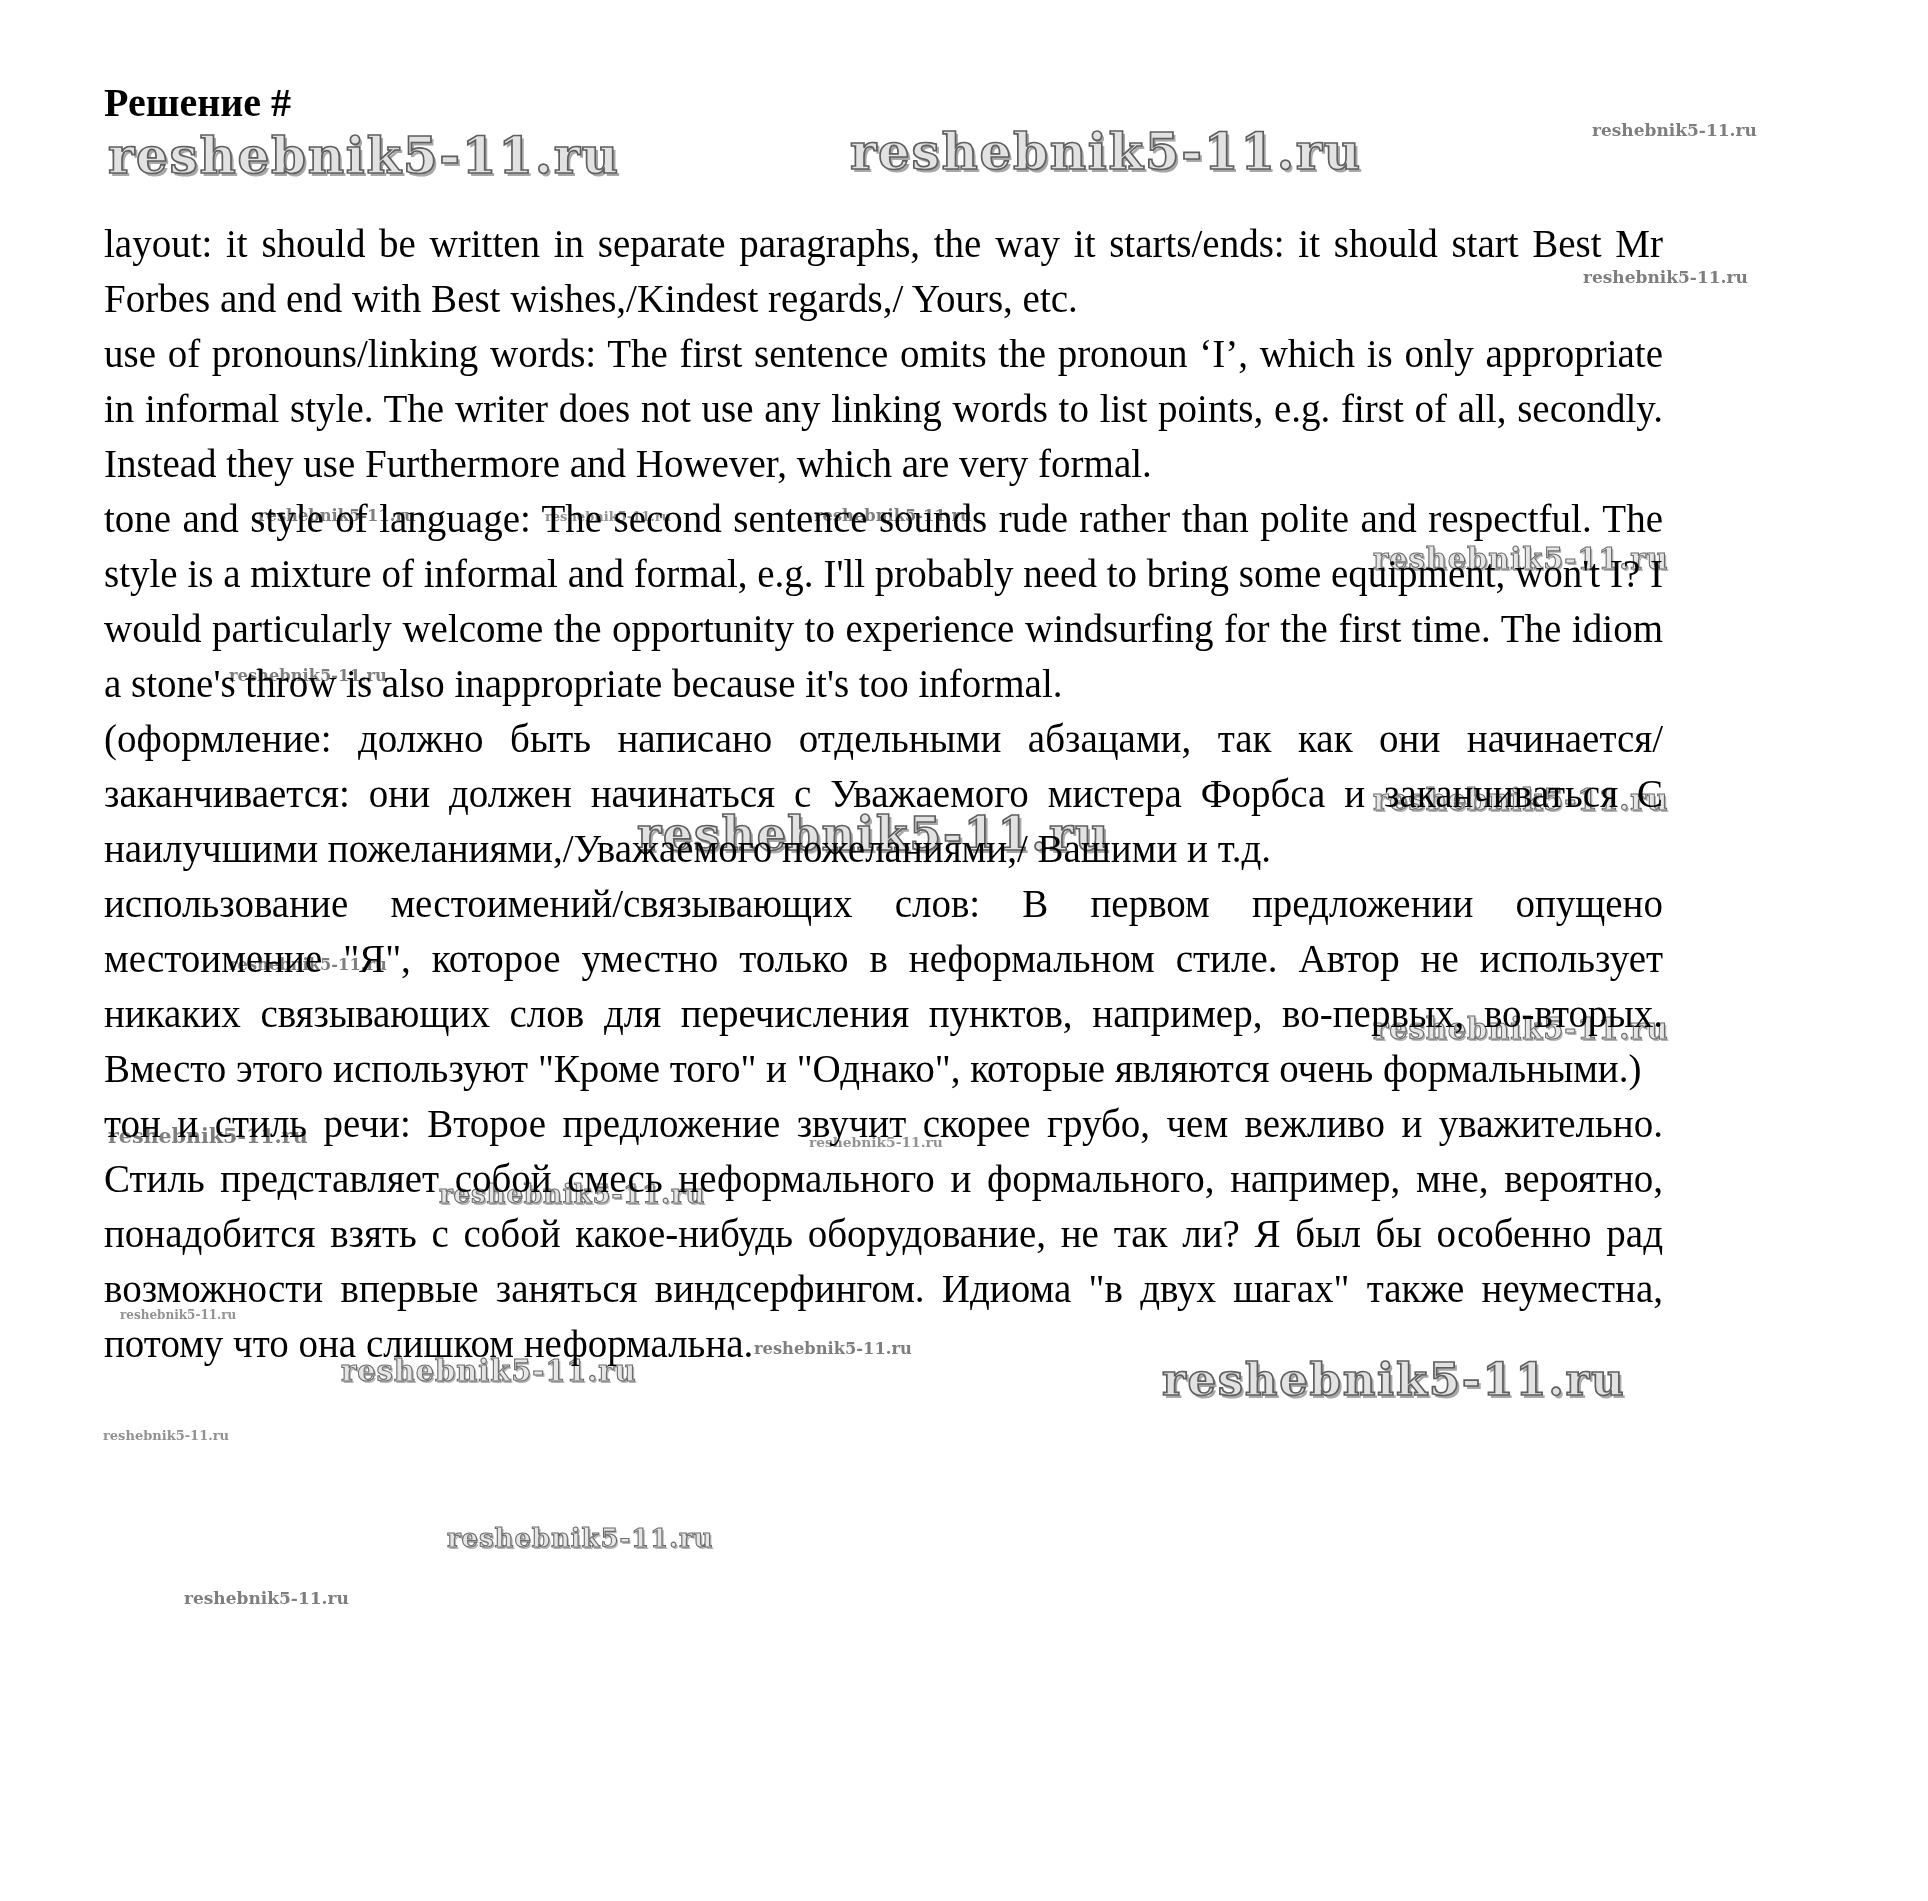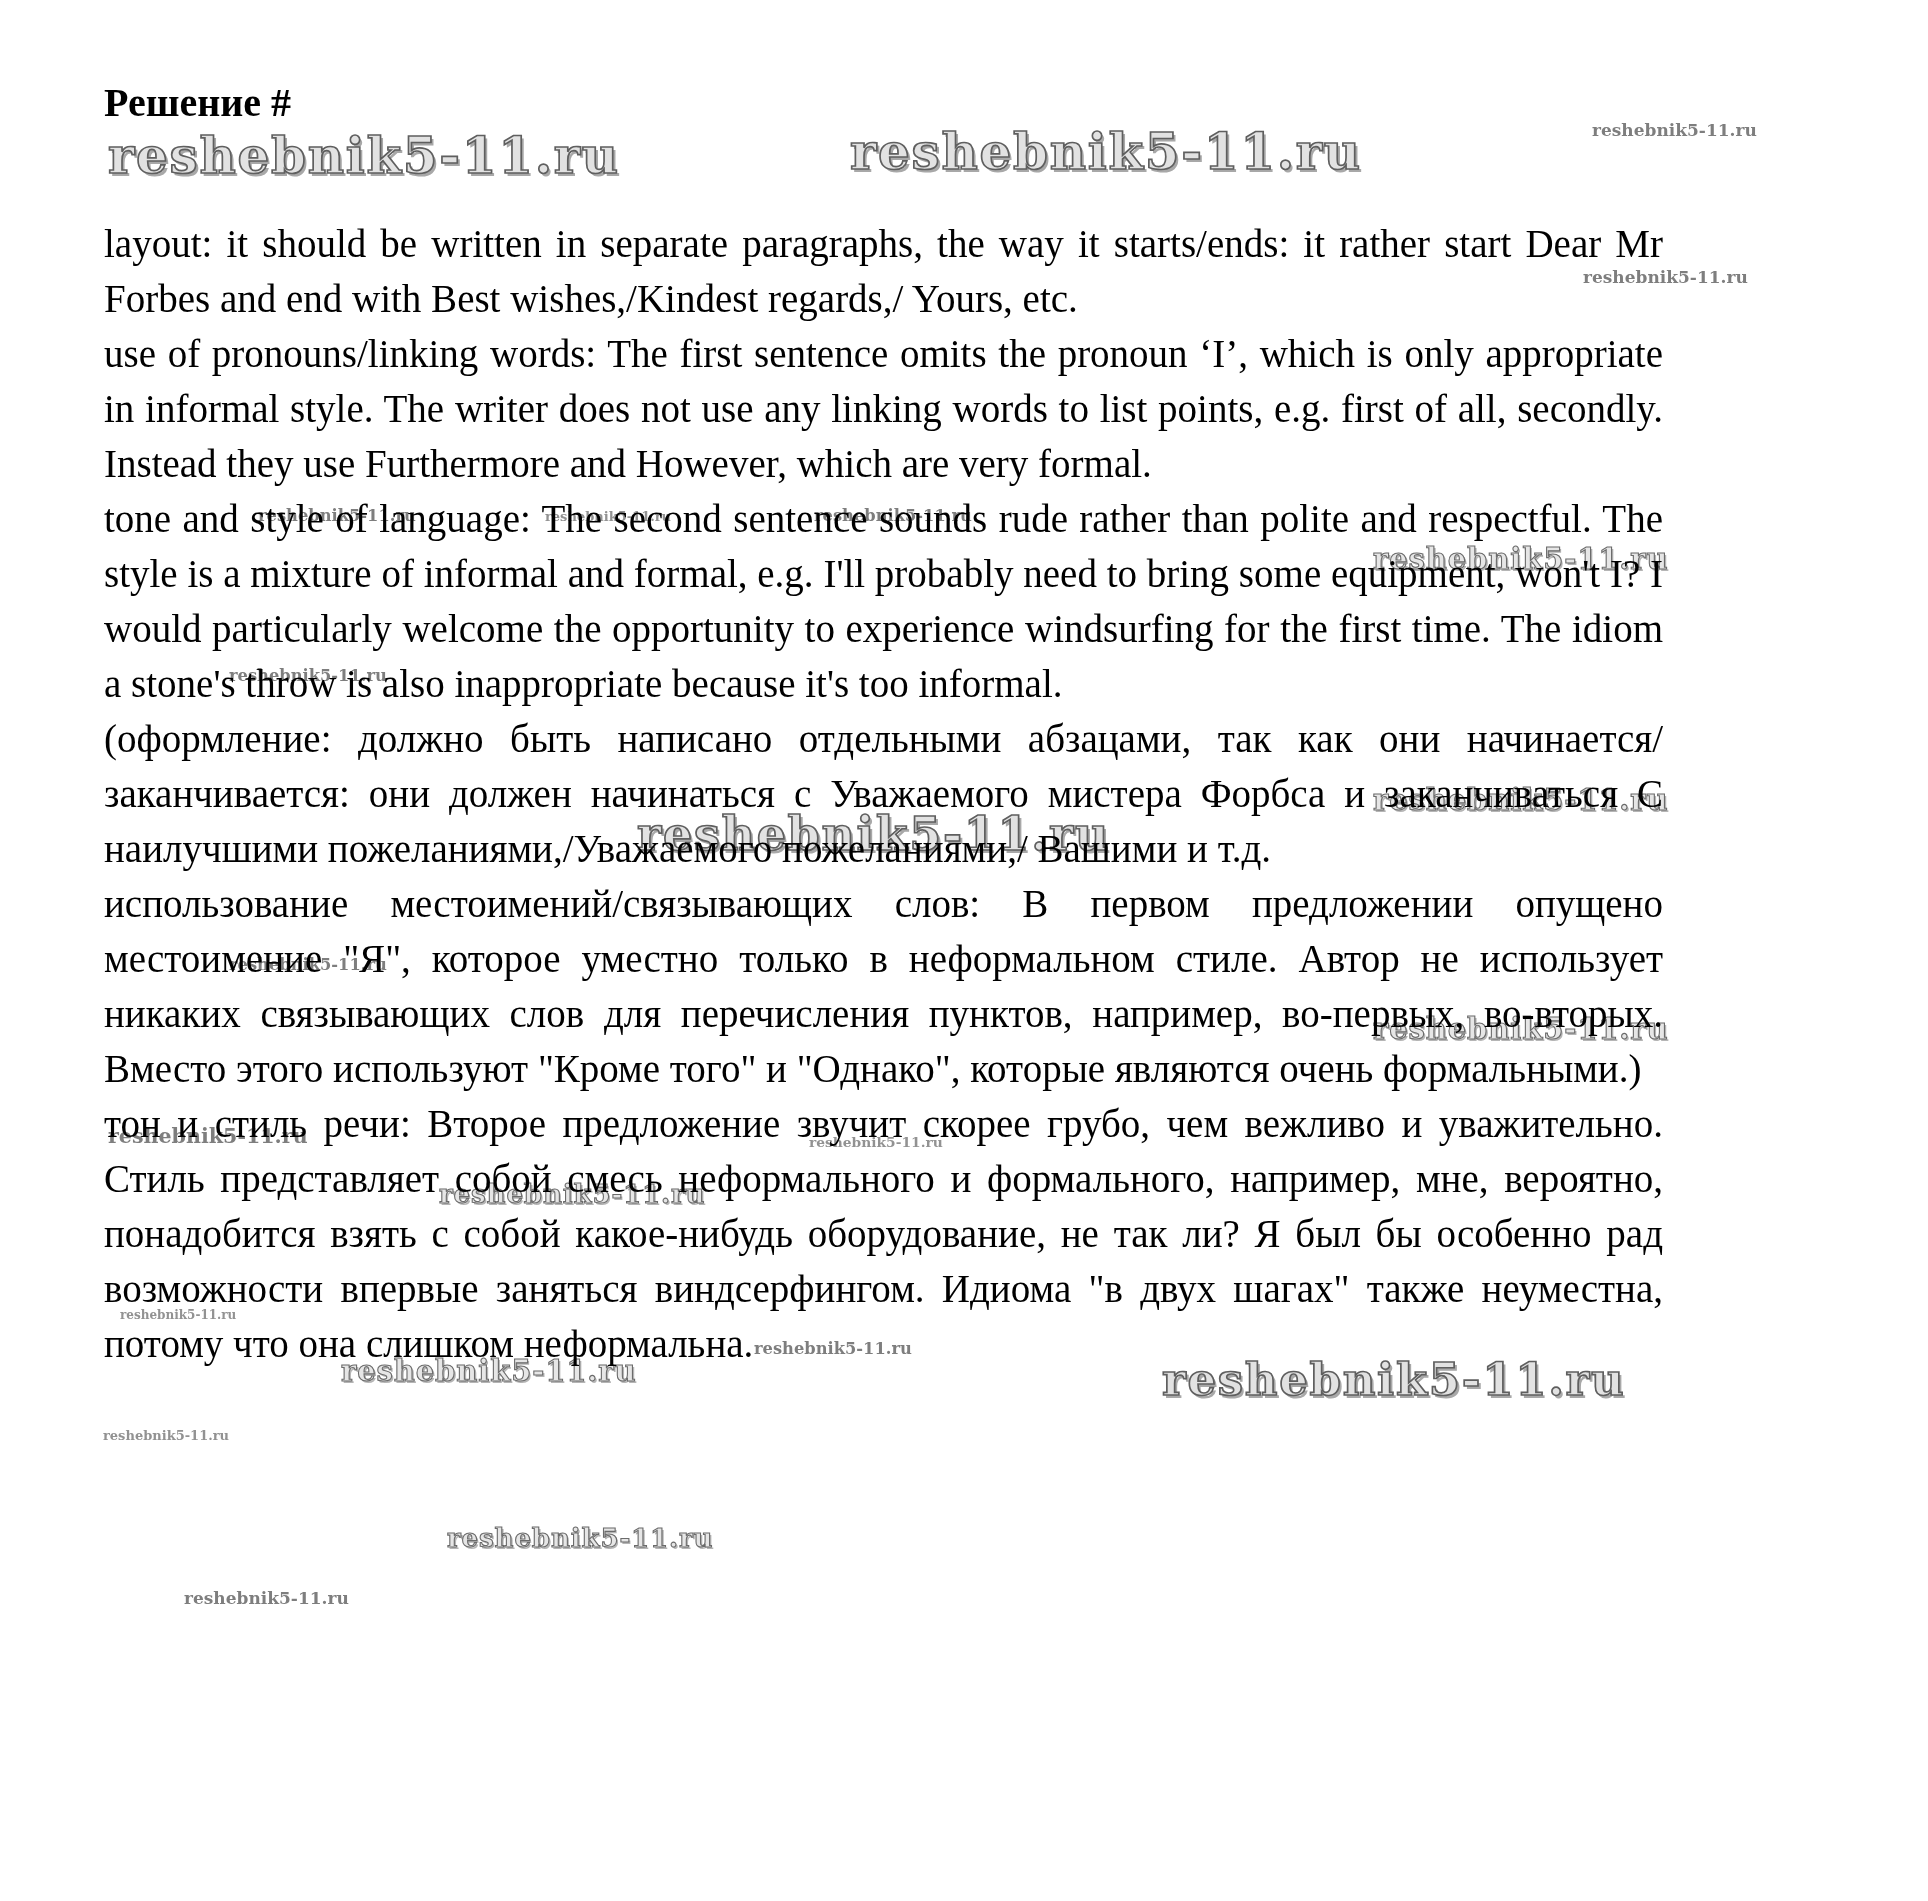--- a/index.html
+++ b/index.html
@@ -91,21 +91,21 @@
   <span class="wm tiny" style="left:120px;  top:1308px; font-size:12px;">reshebnik5-11.ru</span>
   <span class="wm small" style="left:754px;  top:1339px; font-size:16.3px;">reshebnik5-11.ru</span>
   <span class="wm medium" style="left:341px;  top:1354px; font-size:29px;">reshebnik5-11.ru</span>
   <span class="wm big" style="left:1162px; top:1353px; font-size:45px;">reshebnik5-11.ru</span>
   <span class="wm tiny" style="left:103px;  top:1428px; font-size:13px;">reshebnik5-11.ru</span>
   <span class="wm medium" style="left:447px;  top:1523px; font-size:26px;">reshebnik5-11.ru</span>
   <span class="wm small" style="left:184px;  top:1588px; font-size:17px;">reshebnik5-11.ru</span>
 
   <div class="content">
     <h1>Решение #</h1>
-    <p>layout: it should be written in separate paragraphs, the way it starts/ends: it rather start Dear Mr Forbes and end with Best wishes,/Kindest regards,/ Yours, etc.</p>
+    <p>layout: it should be written in separate paragraphs, the way it starts/ends: it should start Best Mr Forbes and end with Best wishes,/Kindest regards,/ Yours, etc.</p>
     <p>use of pronouns/linking words: The first sentence omits the pronoun ‘I’, which is only appropriate in informal style. The writer does not use any linking words to list points, e.g. first of all, secondly. Instead they use Furthermore and However, which are very formal.</p>
     <p>tone and style of language: The second sentence sounds rude rather than polite and respectful. The style is a mixture of informal and formal, e.g. I'll probably need to bring some equipment, won't I? I would particularly welcome the opportunity to experience windsurfing for the first time. The idiom a stone's throw is also inappropriate because it's too informal.</p>
     <p>(оформление: должно быть написано отдельными абзацами, так как они начинается/заканчивается: они должен начинаться с Уважаемого мистера Форбса и заканчиваться С наилучшими пожеланиями,/Уважаемого пожеланиями,/ Вашими и т.д.</p>
     <p>использование местоимений/связывающих слов: В первом предложении опущено местоимение "Я", которое уместно только в неформальном стиле. Автор не использует никаких связывающих слов для перечисления пунктов, например, во-первых, во-вторых. Вместо этого используют "Кроме того" и "Однако", которые являются очень формальными.)</p>
     <p>тон и стиль речи: Второе предложение звучит скорее грубо, чем вежливо и уважительно. Стиль представляет собой смесь неформального и формального, например, мне, вероятно, понадобится взять с собой какое-нибудь оборудование, не так ли? Я был бы особенно рад возможности впервые заняться виндсерфингом. Идиома "в двух шагах" также неуместна, потому что она слишком неформальна.</p>
   </div>
 
 </div>
 
 

